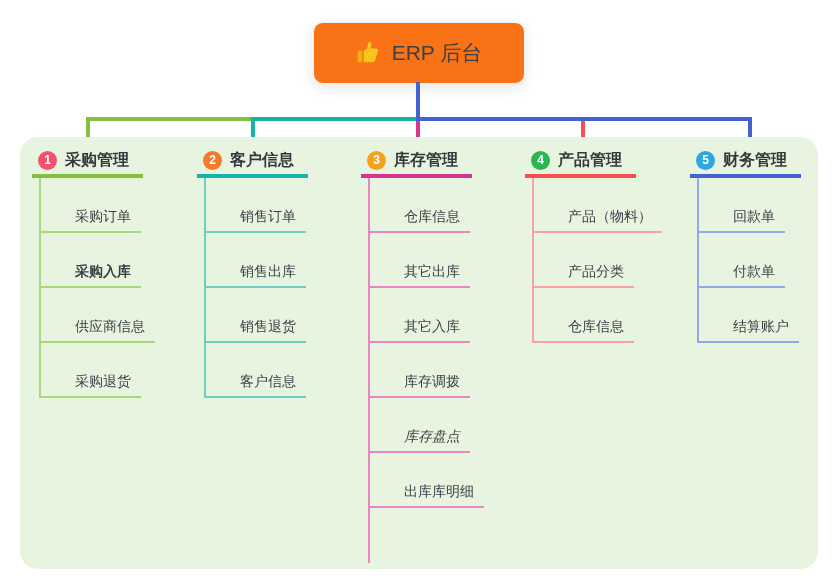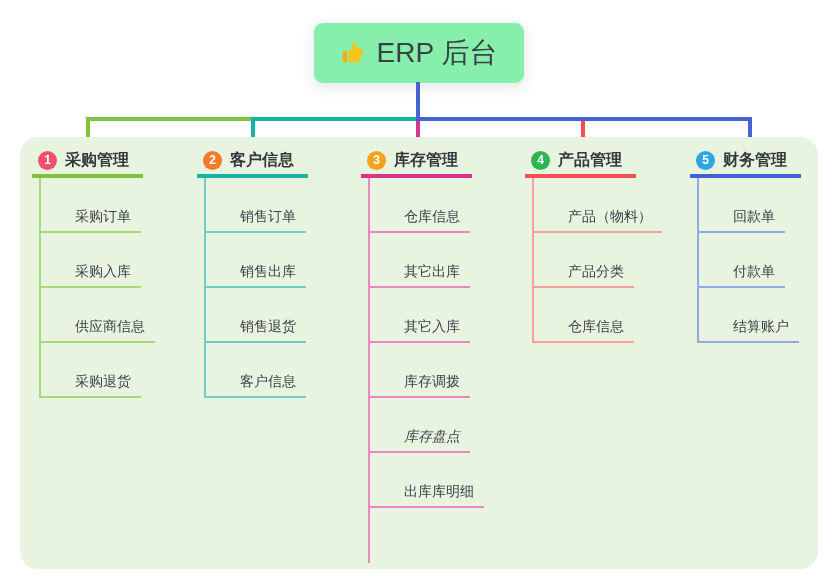--- a/index.html
+++ b/index.html
@@ -3,24 +3,24 @@
 <meta charset="utf-8">
 <style>
   html,body { margin:0; padding:0; background:#fff; }
   .stage {
     position:relative; width:839px; height:588px; background:#ffffff;
     font-family:"Liberation Sans","DejaVu Sans",sans-serif; overflow:hidden;
   }
   
   .root-card {
     position:absolute; left:313px; top:22px; width:210px; height:60px;
-    background:#86efac; border:1px solid #f1f1f1; border-radius:10px;
+    background:#f97316; border:1px solid #f1f1f1; border-radius:10px;
     box-shadow:0 4px 14px rgba(0,0,0,.10);
     display:flex; align-items:center; justify-content:center; gap:10px;
-    font-size:28px; font-weight:500; color:#3c4046; cursor:default;
+    font-size:21px; font-weight:500; color:#3c4046; cursor:default;
   }
   .root-card svg { display:block; }
   
   .line { position:absolute; }
   
   .panel {
     position:absolute; left:20px; top:137px; width:798px; height:432px;
     background:#e7f5e0; border-radius:18px;
   }
   
@@ -79,21 +79,21 @@
         <div class="branch-title" style="border-bottom-color: rgb(130, 193, 61);">
           <span class="badge" style="background: rgb(244, 81, 108);">1</span>
           <span>采购管理</span>
         </div>
         <div class="spine" style="background: rgb(169, 216, 122); height: 220px;"></div>
         <div class="children">
           <div class="child">
             <span class="child-label" style="border-bottom-color: rgb(169, 216, 122);">采购订单</span>
           </div>
           <div class="child">
-            <span class="child-label" style="border-bottom-color: rgb(169, 216, 122);">采购入库</span>
+            <span class="child-label" style="border-bottom-color: rgb(169, 216, 122); font-weight: bold;">采购入库</span>
           </div>
           <div class="child">
             <span class="child-label" style="border-bottom-color: rgb(169, 216, 122);">供应商信息</span>
           </div>
           <div class="child">
             <span class="child-label" style="border-bottom-color: rgb(169, 216, 122);">采购退货</span>
           </div>
         </div>
       </div>
       <div class="branch" style="left: 197px;">

